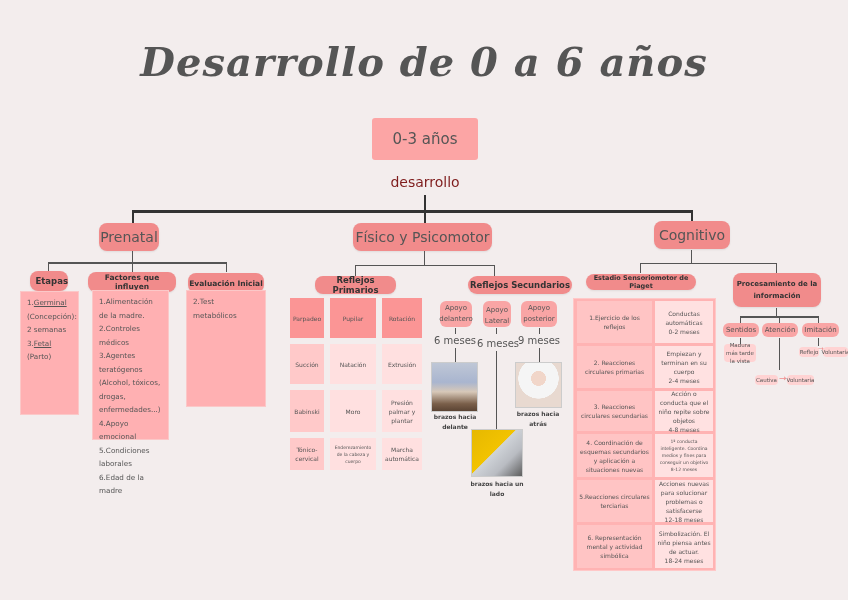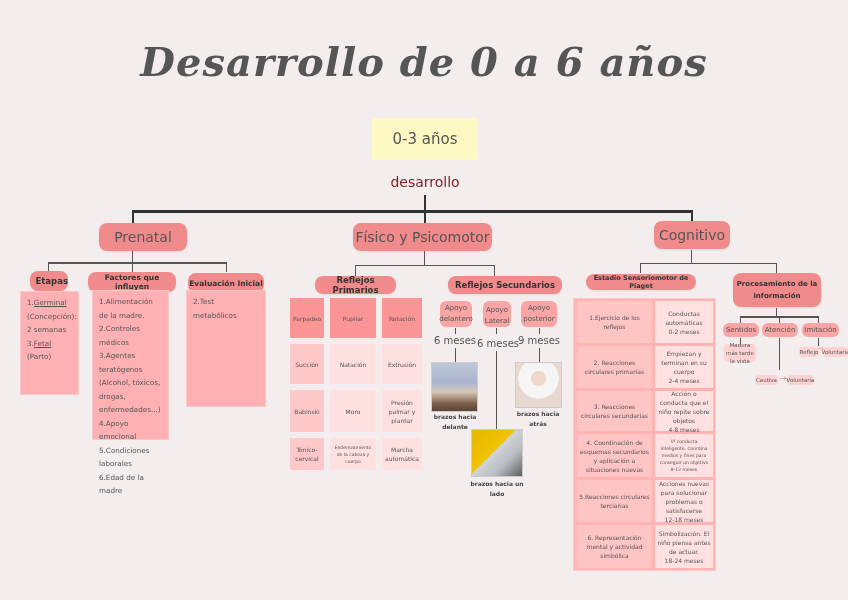--- a/index.html
+++ b/index.html
@@ -1,20 +1,20 @@
 <!DOCTYPE html>
 <html><head>
 <meta charset="utf-8">
 <style>
   * { box-sizing: border-box; margin: 0; padding: 0; }
   html, body { width: 848px; height: 600px; overflow: hidden; }
   body { background: #f3eded; font-family: "DejaVu Sans", sans-serif; color: #444; position: relative; }
   .abs { position: absolute; }
   .title { left: 0; top: 38px; width: 848px; text-align: center; font-family: "DejaVu Serif", serif; font-style: italic; font-weight: bold; font-size: 40px; color: #555; letter-spacing: 1px; }
-  .root-box { left: 372px; top: 118px; width: 106px; height: 42px; background: #fef9c3; border-radius: 3px; display: flex; align-items: center; justify-content: center; font-size: 15px; color: #555; }
+  .root-box { left: 372px; top: 118px; width: 106px; height: 42px; background: #fca5a5; border-radius: 3px; display: flex; align-items: center; justify-content: center; font-size: 15px; color: #555; }
   .sub-label { left: 380px; top: 174px; width: 90px; text-align: center; font-size: 14px; color: #7f1d1d; }
   .line { background: #333; }
   .line-thin { background: #555; }
   .cat { background: #f18b8b; border-radius: 8px; color: #555; display: flex; align-items: center; justify-content: center; text-align: center; box-shadow: 0 1px 2px rgba(0,0,0,0.08); }
   .cat-lg { font-size: 14px; height: 28px; }
   .cat-sm { font-size: 8.5px; font-weight: bold; color: #333; height: 20px; }
   .panel { background: #ffb0b2; border: 1px solid #fbc8c8; padding: 4px 6px; font-size: 7.2px; line-height: 13.5px; color: #555; }
   .u { text-decoration: underline; }
   .cell { display: flex; align-items: center; justify-content: center; text-align: center; font-size: 6px; color: #555; padding: 2px; line-height: 9px; }
   .c1 { background: #fb9595; }
@@ -39,40 +39,40 @@
     <span>0-3 años</span>
   </div>
 <div class="abs sub-label">desarrollo</div>
 
 <div class="abs line" style="left:424px; top:195px; width:2px; height:17px;"></div>
 <div class="abs line" style="left:132px; top:210px; width:561px; height:3px;"></div>
 <div class="abs line" style="left:132px; top:210px; width:2px; height:14px;"></div>
 <div class="abs line" style="left:424px; top:210px; width:2px; height:14px;"></div>
 <div class="abs line" style="left:691px; top:210px; width:2px; height:12px;"></div>
 
-<div class="abs cat cat-lg" style="left:99px; top:223px; width:88px;">
+<div class="abs cat cat-lg" style="left:99px; top:223px; width:60px;">
     <span>Prenatal</span>
   </div>
 <div class="abs cat cat-lg" style="left:353px; top:223px; width:139px;">
     <span>Físico y Psicomotor</span>
   </div>
 <div class="abs cat cat-lg" style="left:654px; top:221px; width:76px; height:28px;">
     <span>Cognitivo</span>
   </div>
 
 <div class="abs line-thin" style="left:132px; top:251px; width:1px; height:12px;"></div>
 <div class="abs line-thin" style="left:48px; top:262px; width:179px; height:2px;"></div>
 <div class="abs line-thin" style="left:48px; top:262px; width:1px; height:10px;"></div>
 <div class="abs line-thin" style="left:132px; top:262px; width:1px; height:10px;"></div>
 <div class="abs line-thin" style="left:226px; top:262px; width:1px; height:10px;"></div>
 
 <div class="abs cat cat-sm" style="left:30px; top:271px; width:38px;justify-content:flex-end;">
     <span>Etapas</span>
   </div>
-<div class="abs panel" style="left:20px; top:291px; width:59px; height:104px;">
+<div class="abs panel" style="left:20px; top:291px; width:59px; height:124px;">
   <div><span>1.</span><span class="u">Germinal</span> <span>(Concepción): 2 semanas</span></div>
   <div><span>3.</span><span class="u">Fetal</span> <span>(Parto)</span></div>
 </div>
 
 <div class="abs cat cat-sm" style="left:88px; top:272px; width:88px; font-size:7.5px;">
     <span>Factores que influyen</span>
   </div>
 <div class="abs panel" style="left:92px; top:290px; width:77px; height:150px;">
   <div>1.Alimentación de la madre.</div>
   <div>2.Controles médicos</div>
@@ -131,21 +131,21 @@
 <div class="abs cell c2" style="left:290px; top:438px; width:34px; height:32px;">
     <span>Tónico-cervical</span>
   </div>
 <div class="abs cell c3" style="left:330px; top:438px; width:46px; height:32px; font-size:4.5px; line-height:7px;">
     <span>Enderezamiento de la cabeza y cuerpo</span>
   </div>
 <div class="abs cell c3" style="left:382px; top:438px; width:40px; height:32px;">
     <span>Marcha automática</span>
   </div>
 
-<div class="abs cat cat-sm" style="left:448px; top:276px; width:114px; height:18px;">
+<div class="abs cat cat-sm" style="left:468px; top:276px; width:104px; height:18px;border-radius:9px;">
     <span>Reflejos Secundarios</span>
   </div>
 
 <div class="abs chip" style="left:440px; top:301px; width:32px; height:26px;">
     <span>Apoyo delantero</span>
   </div>
 <div class="abs chip" style="left:483px; top:301px; width:28px; height:26px;align-items:flex-end;">
     <span>Apoyo Lateral</span>
   </div>
 <div class="abs chip" style="left:521px; top:301px; width:36px; height:26px;">

